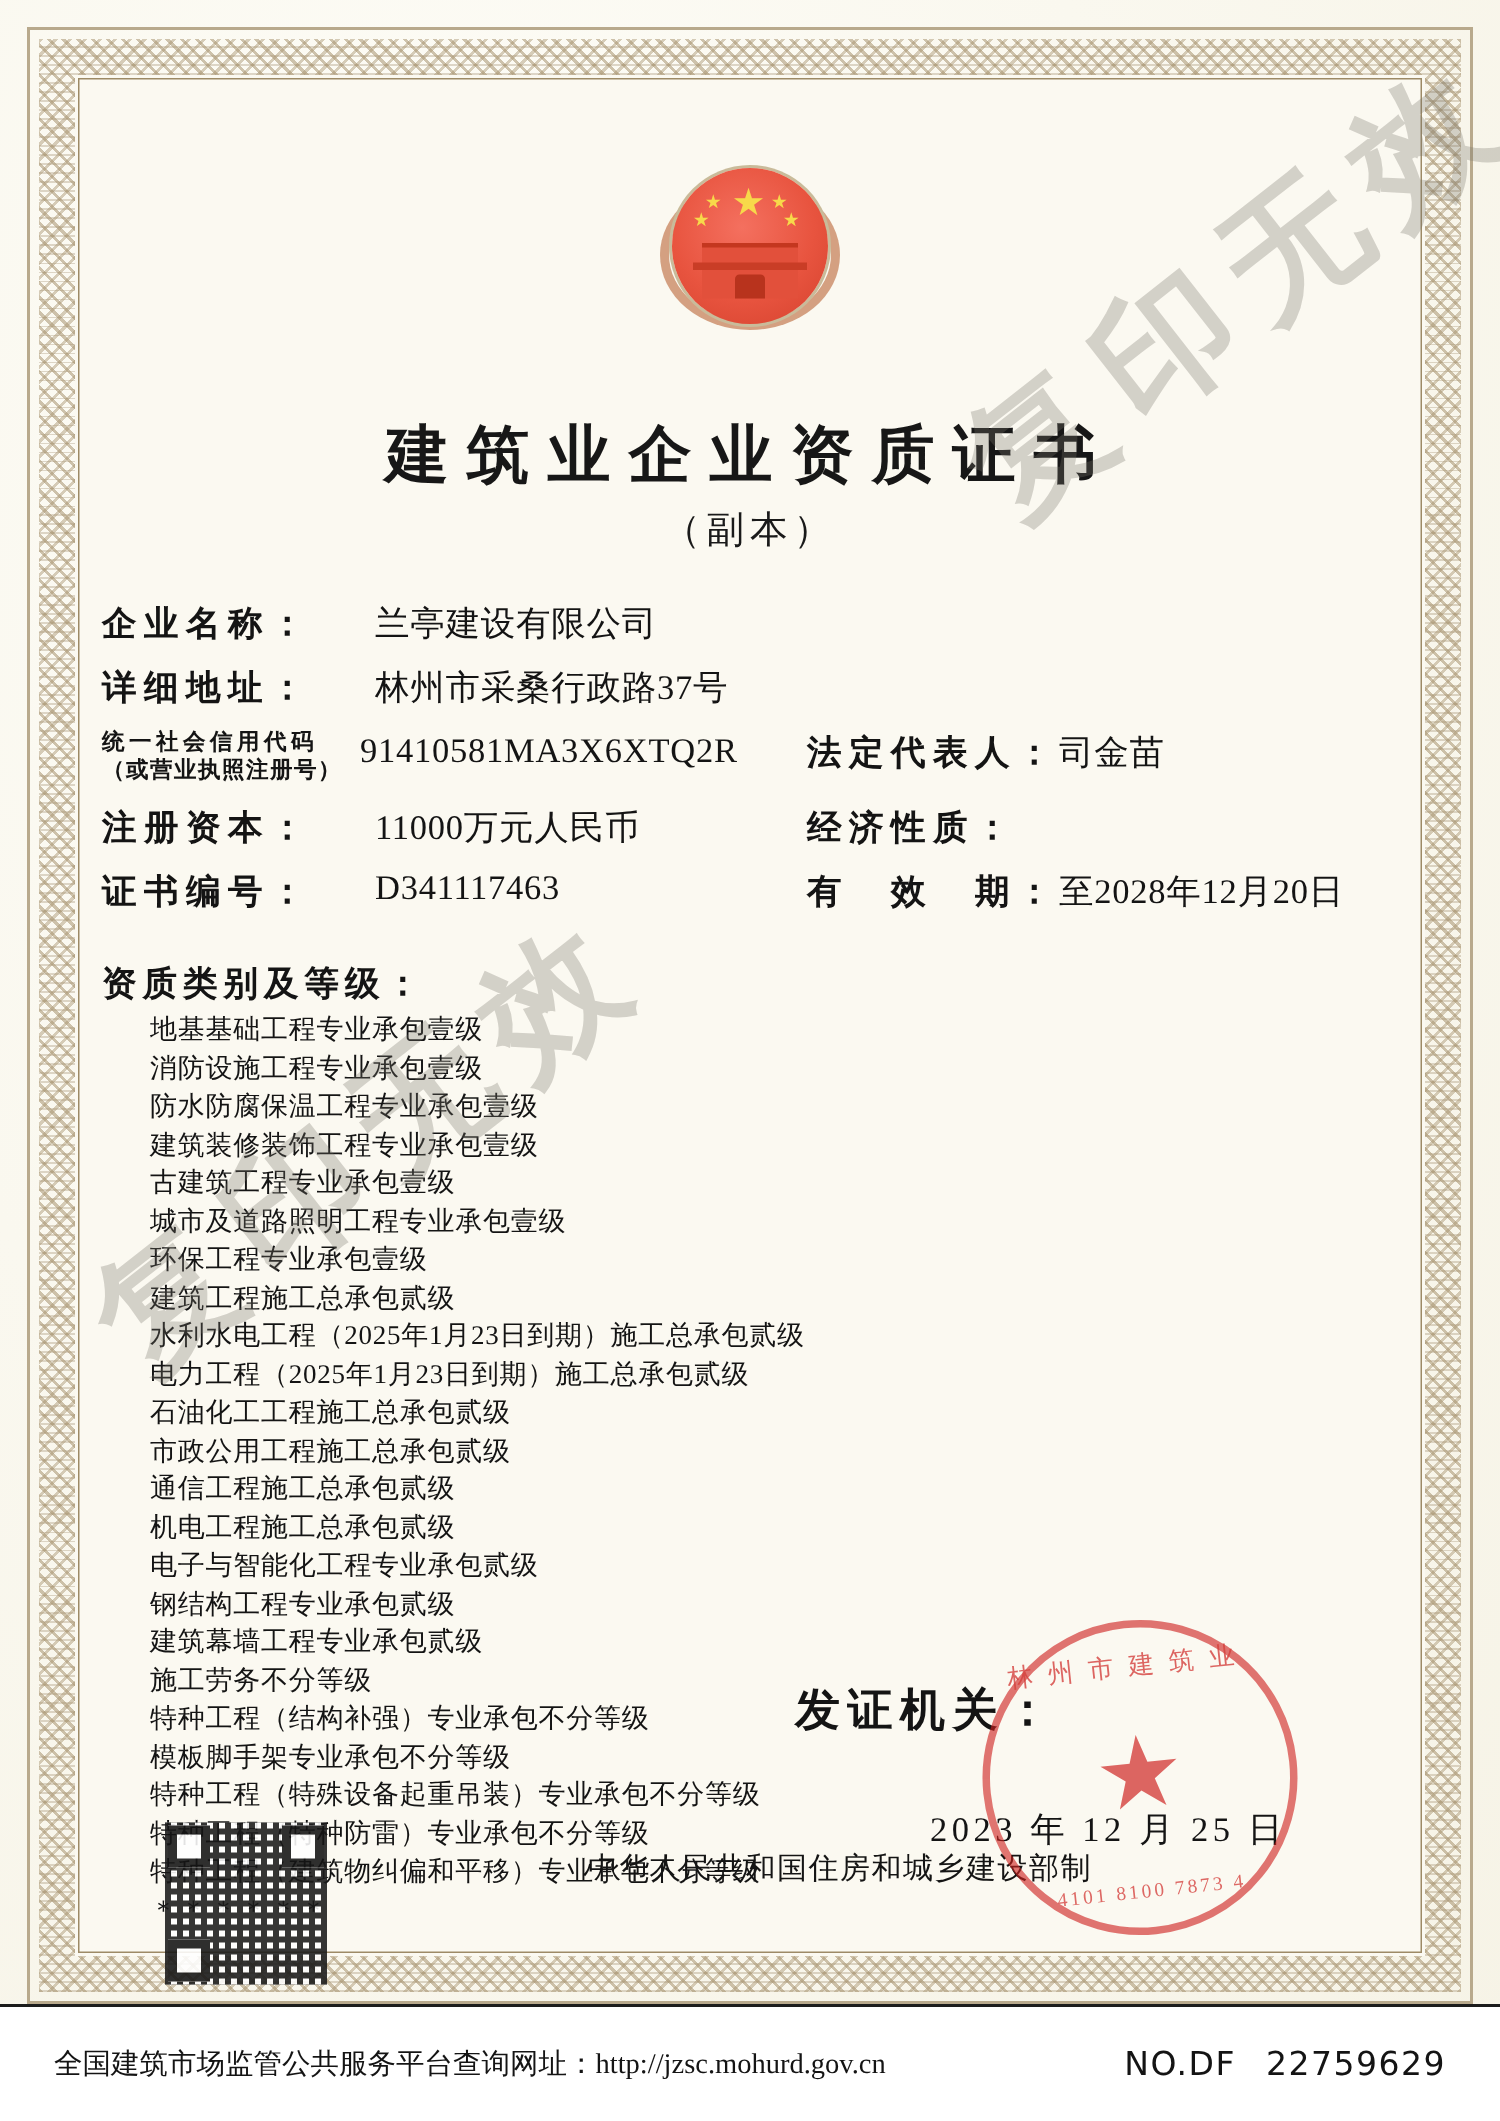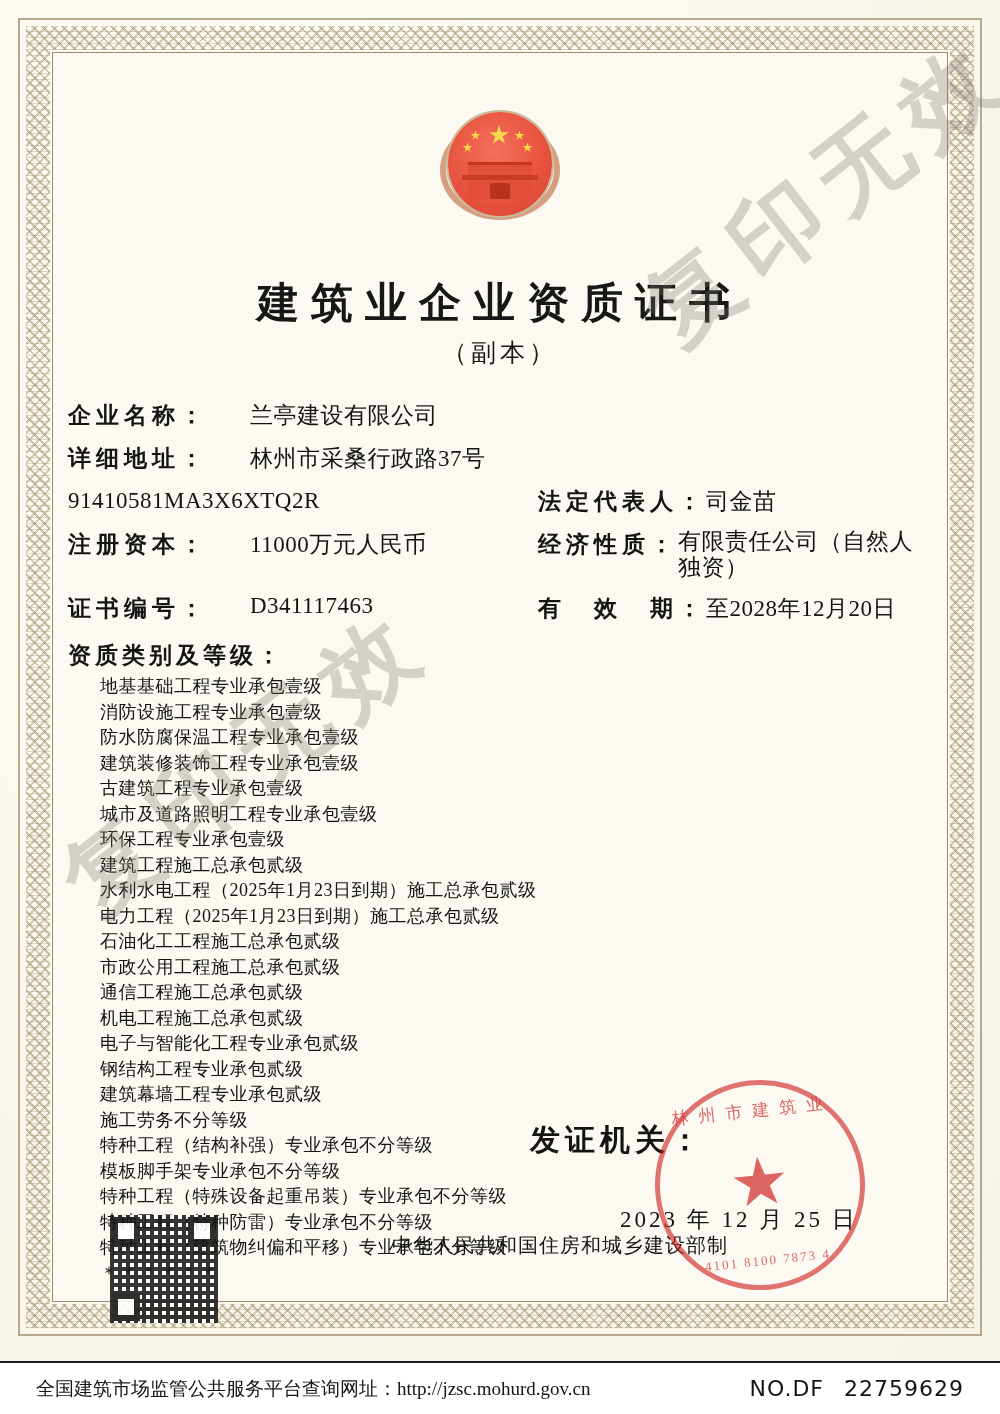--- a/index.html
+++ b/index.html
@@ -323,21 +323,21 @@
     letter-spacing: 16px;
   }
   .wm1 { left: 610px; top: 130px; }
   .wm2 { left: 30px; top: 700px; }
 
   
   .footer {
     position: absolute;
     left: 0; right: 0;
     bottom: 0;
-    height: 53px;
+    height: 78px;
     border-top: 2px solid #1c1c1c;
     display: flex;
     align-items: center;
     justify-content: space-between;
     padding: 0 36px;
     box-sizing: border-box;
     font-size: 19px;
     color: #141414;
     background: #ffffff;
   }
@@ -381,36 +381,39 @@
         <div class="val">兰亭建设有限公司</div>
       </div>
 
       <div class="row">
         <div class="lbl lbl-w1">详细地址：</div>
         <div class="val">林州市采桑行政路37号</div>
       </div>
 
       <div class="row">
         <div class="half half-left">
+          <div class="lbl-small">
+            <div>统一社会信用代码</div>
+            <div>（或营业执照注册号）</div>
+          </div>
           <div class="val val-top">91410581MA3X6XTQ2R</div>
         </div>
         <div class="half">
           <div class="lbl">法定代表人：</div>
           <div class="val">司金苗</div>
         </div>
       </div>
 
       <div class="row">
         <div class="half half-left">
           <div class="lbl lbl-w1">注册资本：</div>
           <div class="val">11000万元人民币</div>
         </div>
         <div class="half">
           <div class="lbl">经济性质：</div>
-          <div class="val val-wrap">有限责任公司（自然人独资）</div>
         </div>
       </div>
 
       <div class="row">
         <div class="half half-left">
           <div class="lbl lbl-w1">证书编号：</div>
           <div class="val">D341117463</div>
         </div>
         <div class="half">
           <div class="lbl">有　效　期：</div>

